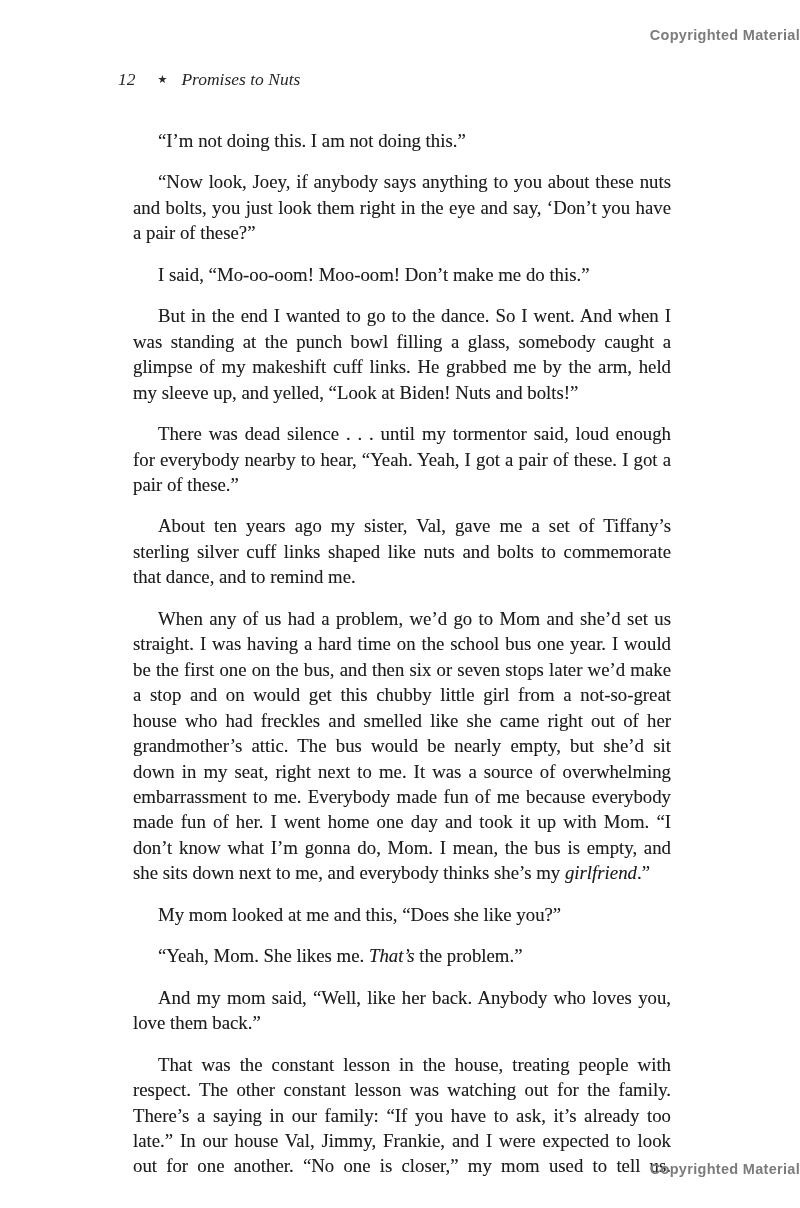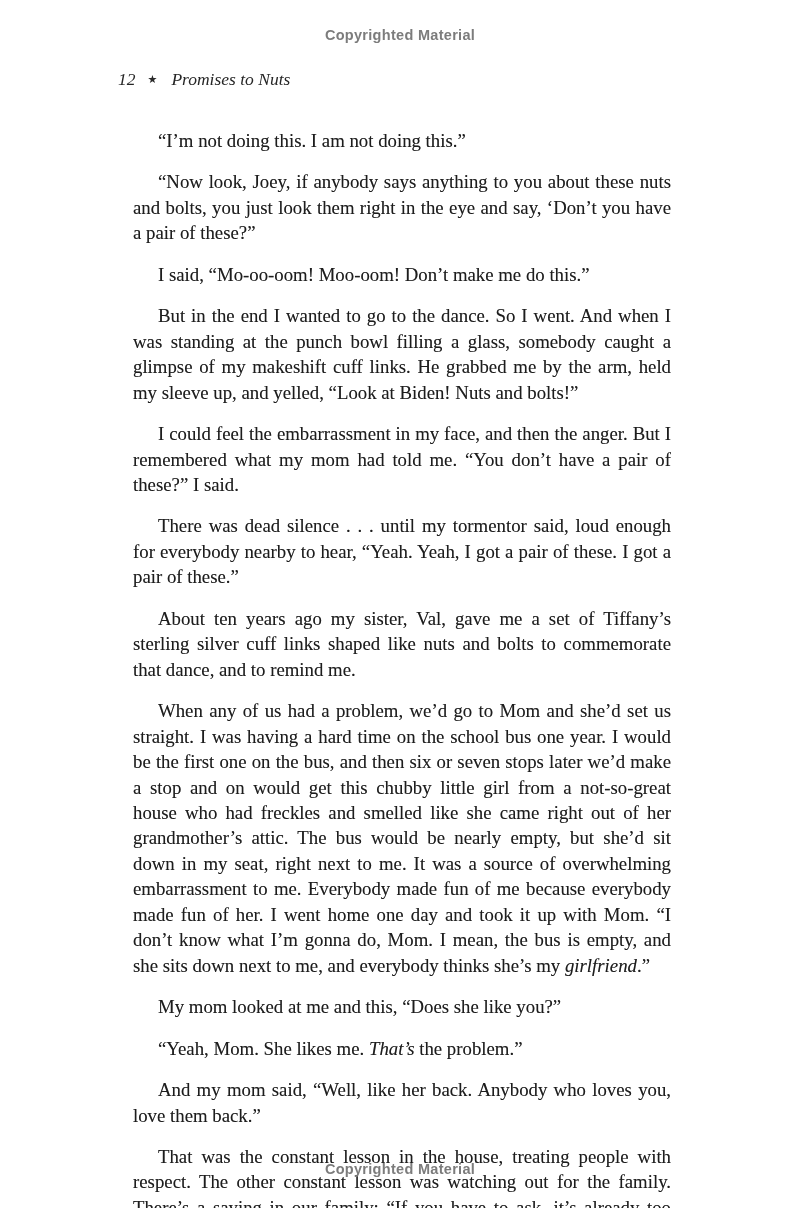--- a/index.html
+++ b/index.html
@@ -13,39 +13,39 @@
     position: relative;
     width: 800px;
     height: 1208px;
     background: #ffffff;
     overflow: hidden;
   }
   .copyright {
     position: absolute;
     left: 0;
     width: 100%;
-    text-align: center;
+    text-align: right;
     font-family: "Liberation Sans", "DejaVu Sans", sans-serif;
     font-weight: bold;
     font-size: 14.5px;
     letter-spacing: 0.3px;
     color: #7c7c7c;
   }
   .copyright.top { top: 27px; }
   .copyright.bottom { top: 1161px; }
   .running-header {
     position: absolute;
     top: 69px;
     left: 118px;
     font-style: italic;
     font-size: 17.5px;
     color: #262626;
     white-space: nowrap;
   }
-  .running-header .page-number { margin-right: 12px; }
+  .running-header .page-number { margin-right: 22px; }
   .running-header .star {
     font-style: normal;
     font-family: "DejaVu Sans", sans-serif;
     font-size: 11px;
     color: #2a2a2a;
     vertical-align: 2px;
     margin-right: 14px;
   }
   .body-text {
     position: absolute;
@@ -77,21 +77,20 @@
 
   <div class="running-header">
     <span class="page-number">12</span><span class="star">★</span><span class="book-title">Promises to Nuts</span>
   </div>
 
   <div class="body-text">
       <p><span>“I’m not doing this. I am not doing this.”</span></p>
       <p><span>“Now look, Joey, if anybody says anything to you about these nuts and bolts, you just look them right in the eye and say, ‘Don’t you have a pair of these?”</span></p>
       <p><span>I said, “Mo-oo-oom! Moo-oom! Don’t make me do this.”</span></p>
       <p><span>But in the end I wanted to go to the dance. So I went. And when I was standing at the punch bowl filling a glass, somebody caught a glimpse of my makeshift cuff links. He grabbed me by the arm, held my sleeve up, and yelled, “Look at Biden! Nuts and bolts!”</span></p>
-      <p><span>I could feel the embarrassment in my face, and then the anger. But I remembered what my mom had told me. “You don’t have a pair of these?” I said.</span></p>
       <p><span>There was dead silence .&nbsp;.&nbsp;. until my tormentor said, loud enough for everybody nearby to hear, “Yeah. Yeah, I got a pair of these. I got a pair of these.”</span></p>
       <p><span>About ten years ago my sister, Val, gave me a set of Tiffany’s sterling silver cuff links shaped like nuts and bolts to commemorate that dance, and to remind me.</span></p>
       <p><span>When any of us had a problem, we’d go to Mom and she’d set us straight. I was having a hard time on the school bus one year. I would be the first one on the bus, and then six or seven stops later we’d make a stop and on would get this chubby little girl from a not-so-great house who had freckles and smelled like she came right out of her grandmother’s attic. The bus would be nearly empty, but she’d sit down in my seat, right next to me. It was a source of overwhelming embarrassment to me. Everybody made fun of me because everybody made fun of her. I went home one day and took it up with Mom. “I don’t know what I’m gonna do, Mom. I mean, the bus is empty, and she sits down next to me, and everybody thinks she’s my </span><span class="italic">girlfriend</span><span>.”</span></p>
       <p><span>My mom looked at me and this, “Does she like you?”</span></p>
       <p><span>“Yeah, Mom. She likes me. </span><span class="italic">That’s</span><span> the problem.”</span></p>
       <p><span>And my mom said, “Well, like her back. Anybody who loves you, love them back.”</span></p>
       <p class="continued"><span>That was the constant lesson in the house, treating people with respect. The other constant lesson was watching out for the family. There’s a saying in our family: “If you have to ask, it’s already too late.” In our house Val, Jimmy, Frankie, and I were expected to look out for one another. “No one is closer,” my mom used to tell us.</span></p>
     </div>
 
   <div class="copyright bottom">Copyrighted Material</div>

